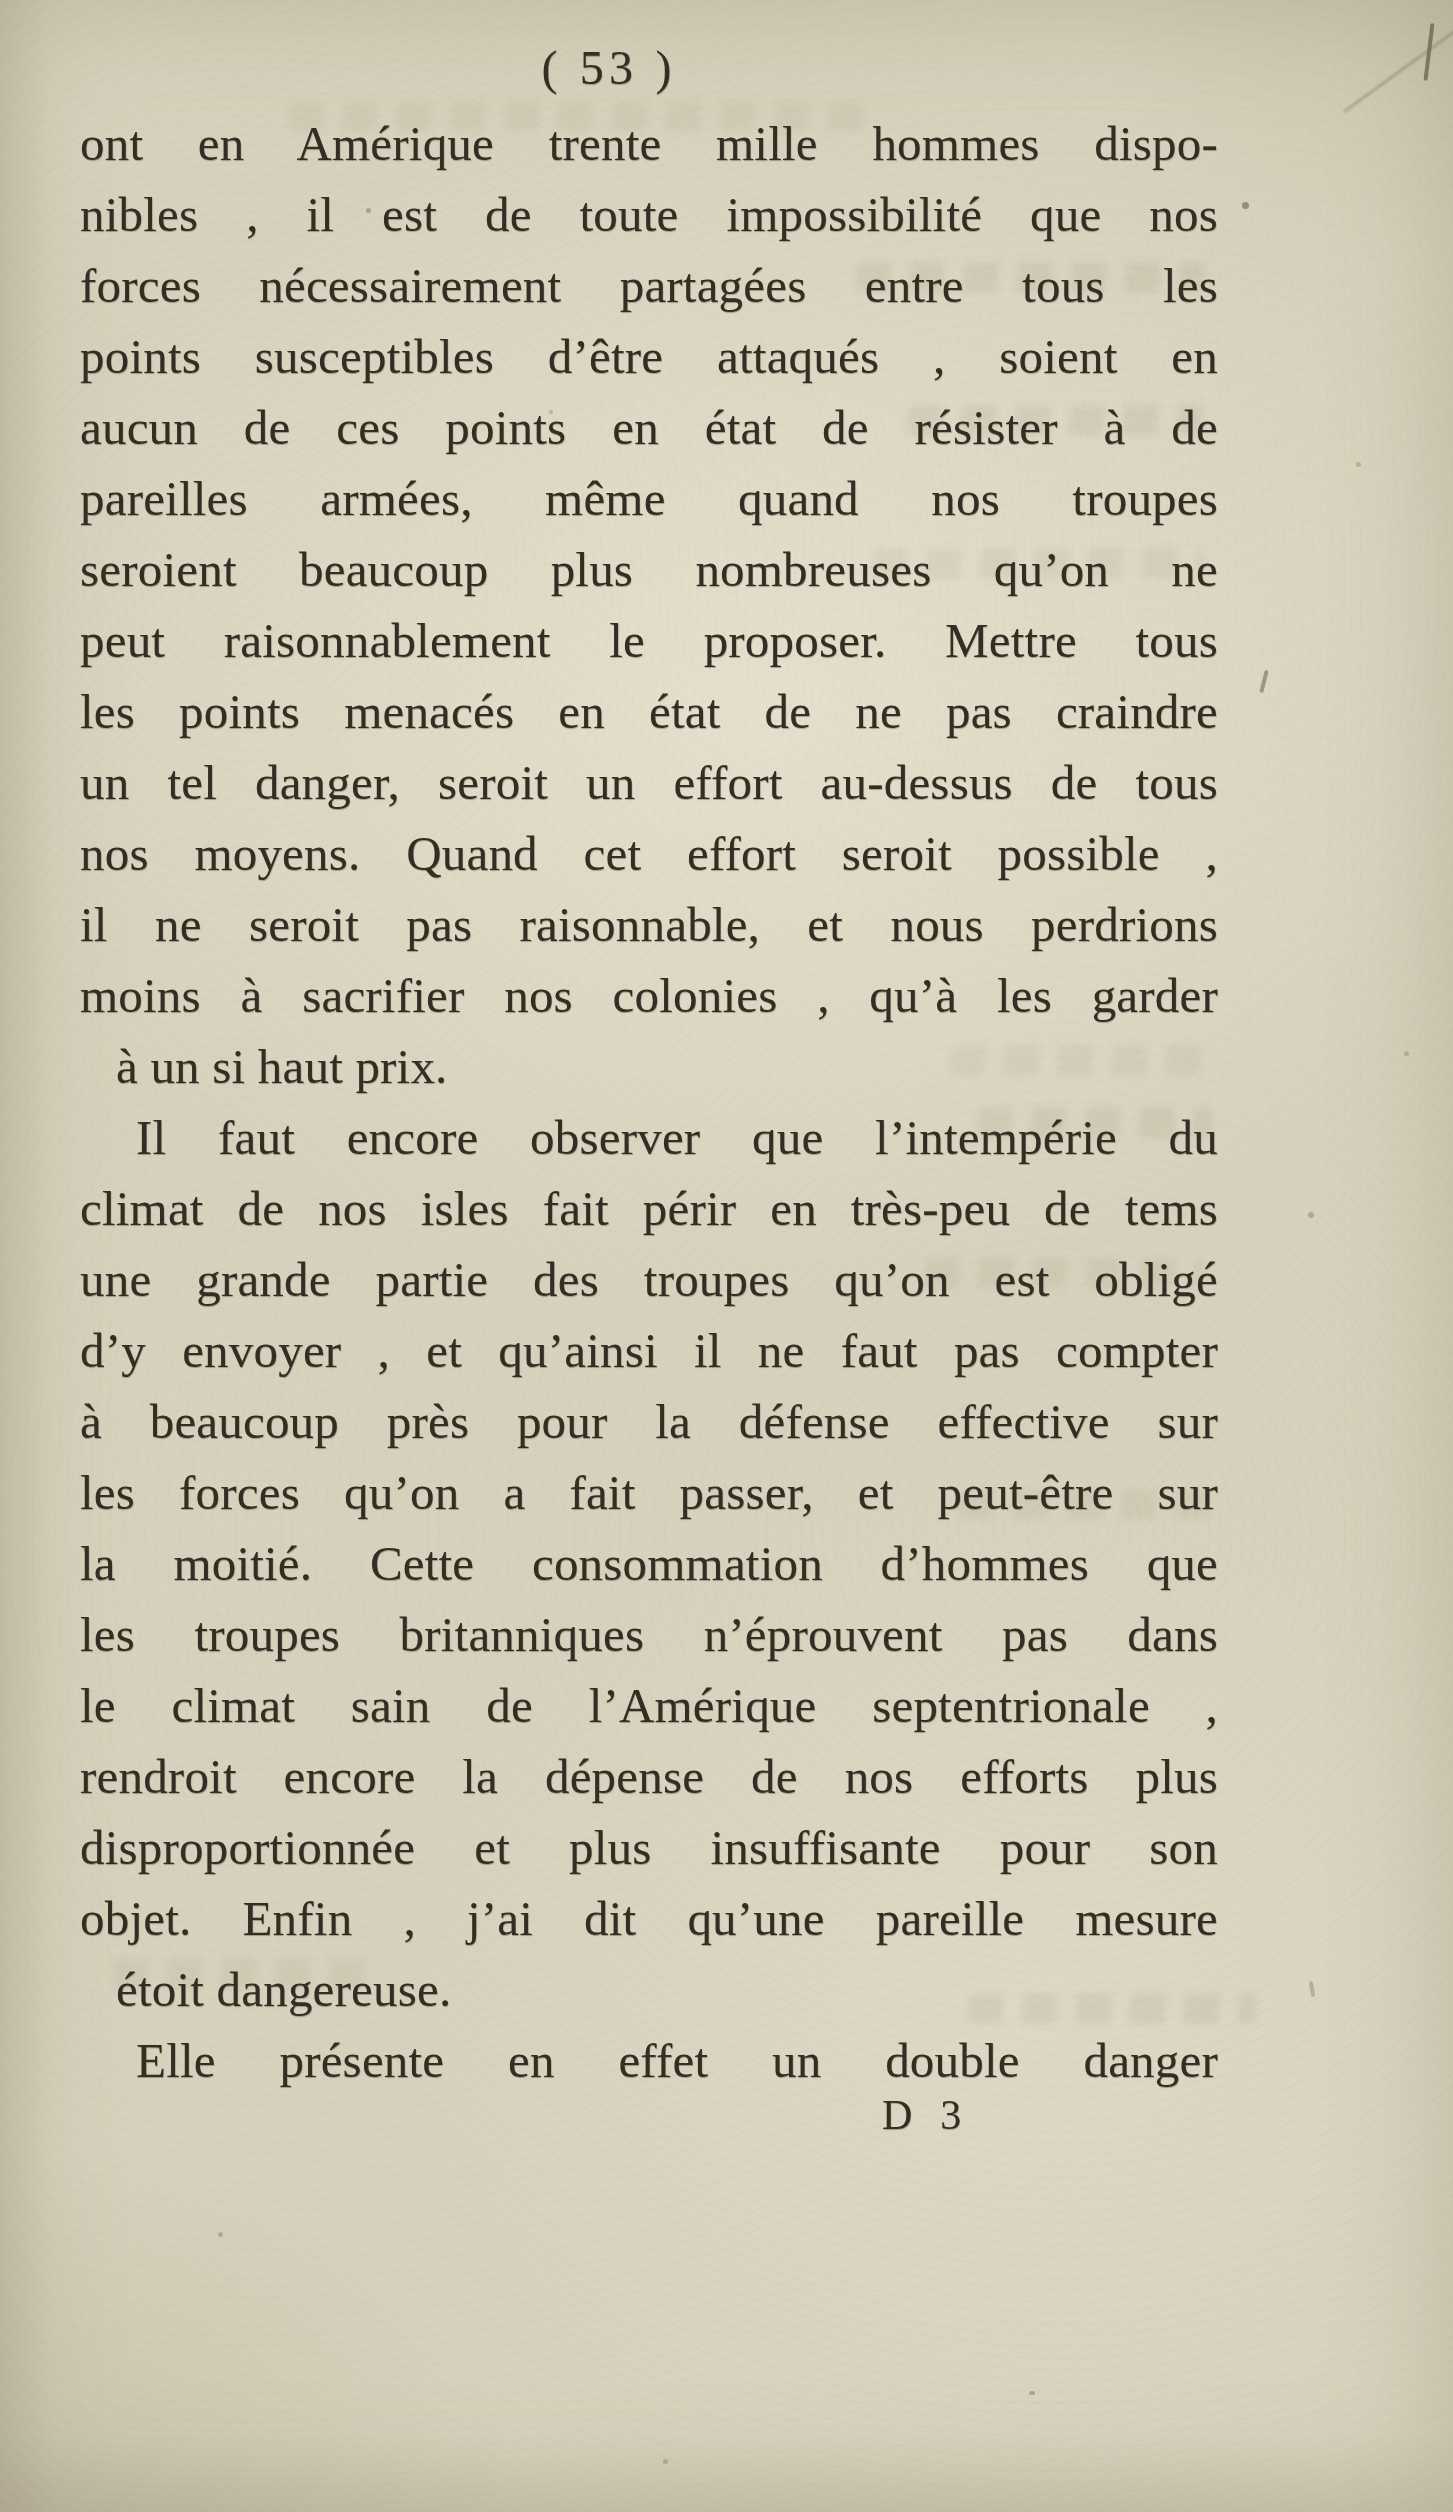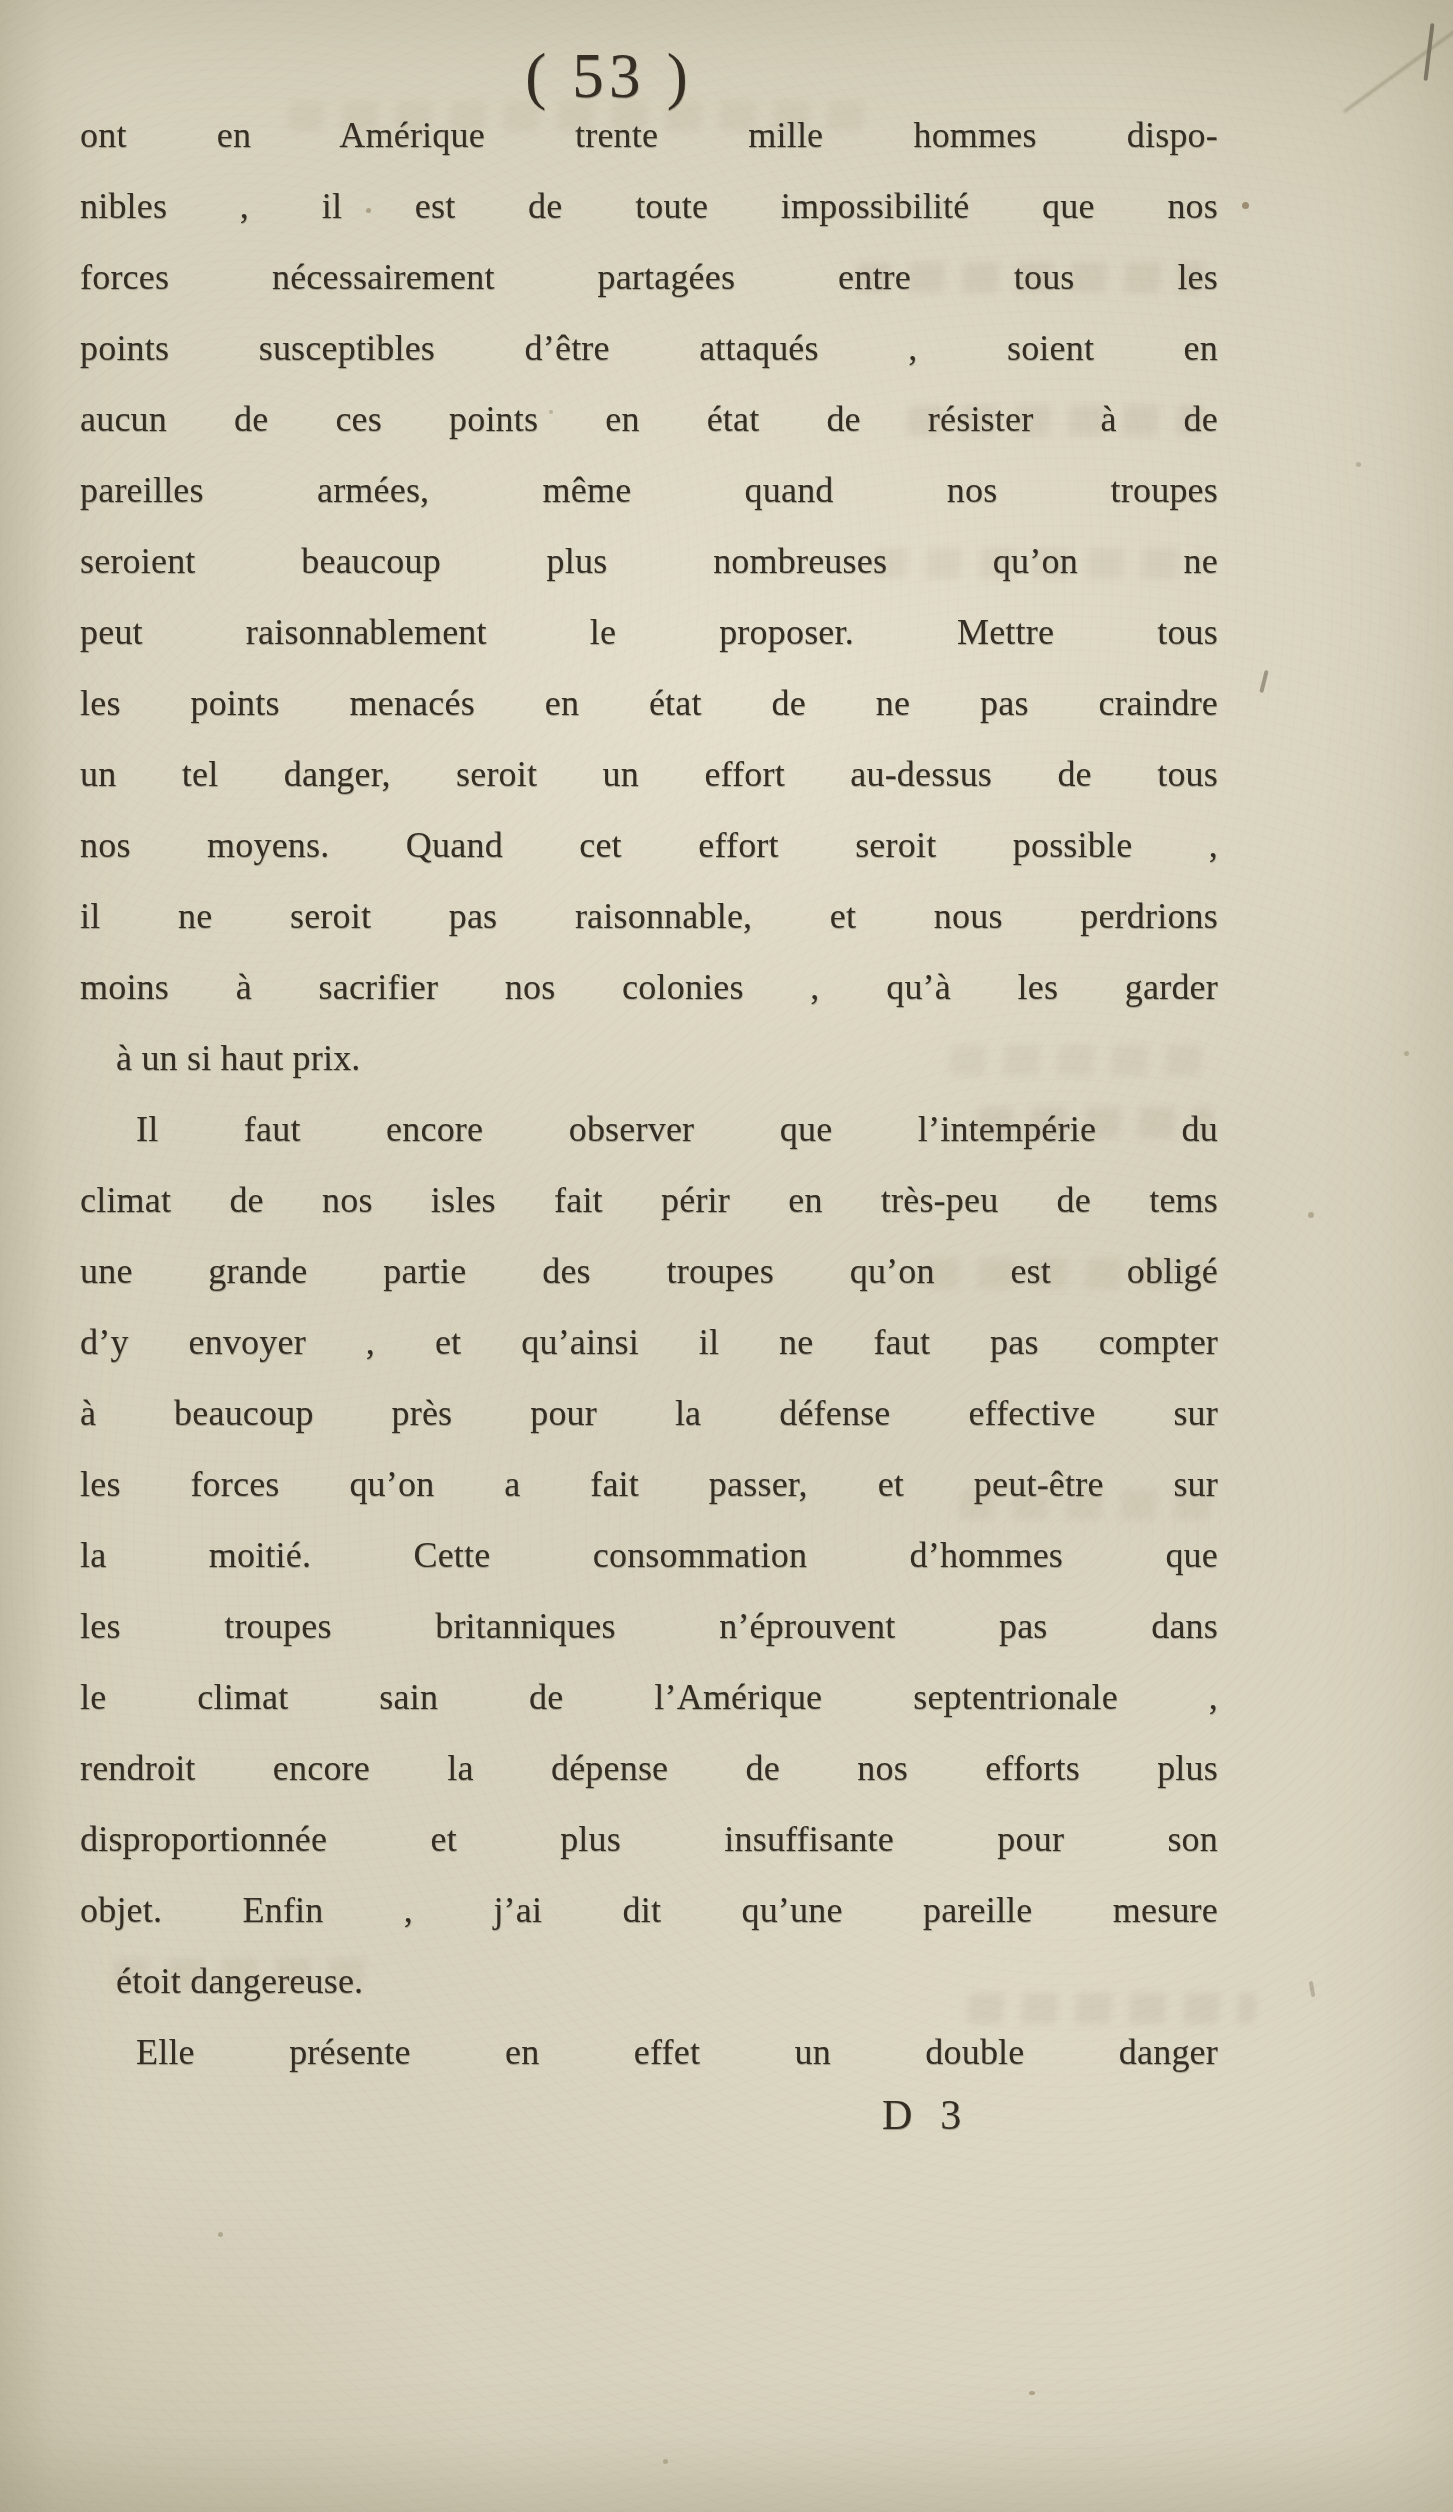--- a/index.html
+++ b/index.html
@@ -31,26 +31,26 @@
   .grain{
     position:absolute;inset:0;pointer-events:none;opacity:.5;
     background-image:
       repeating-radial-gradient(circle at 17% 23%, rgba(120,110,88,0.045) 0 1.7px, rgba(0,0,0,0) 1.7px 9.6px),
       repeating-radial-gradient(circle at 73% 61%, rgba(120,110,88,0.040) 0 1.7px, rgba(0,0,0,0) 1.7px 11.3px),
       repeating-linear-gradient(87deg, rgba(205,199,178,0.05) 0 2.6px, rgba(0,0,0,0) 2.6px 7.8px);
   }
   .page-header{
     position:absolute;left:80px;top:40px;width:1138px;
     text-align:center;transform:translateX(-40px);
-    font-size:63px;color:var(--ink);letter-spacing:5.2px;
+    font-size:48px;color:var(--ink);letter-spacing:5.2px;
     text-shadow:0.5px 0.7px 0.7px rgba(50,45,35,0.35);
   }
   .text-block{
-    position:absolute;left:80px;top:100px;width:1138px;
-    font-size:36px;color:var(--ink);
+    position:absolute;left:80px;top:108px;width:1138px;
+    font-size:49px;color:var(--ink);
     text-shadow:0.5px 0.7px 0.7px rgba(50,45,35,0.35);
     letter-spacing:0.2px;
   }
   .line{
     height:var(--lh);line-height:var(--lh);
     text-align:justify;text-align-last:justify;
   }
   .line.indent{padding-left:56px;}
   .line.para-end{text-align-last:left;margin-left:36px;}
   .signature{

